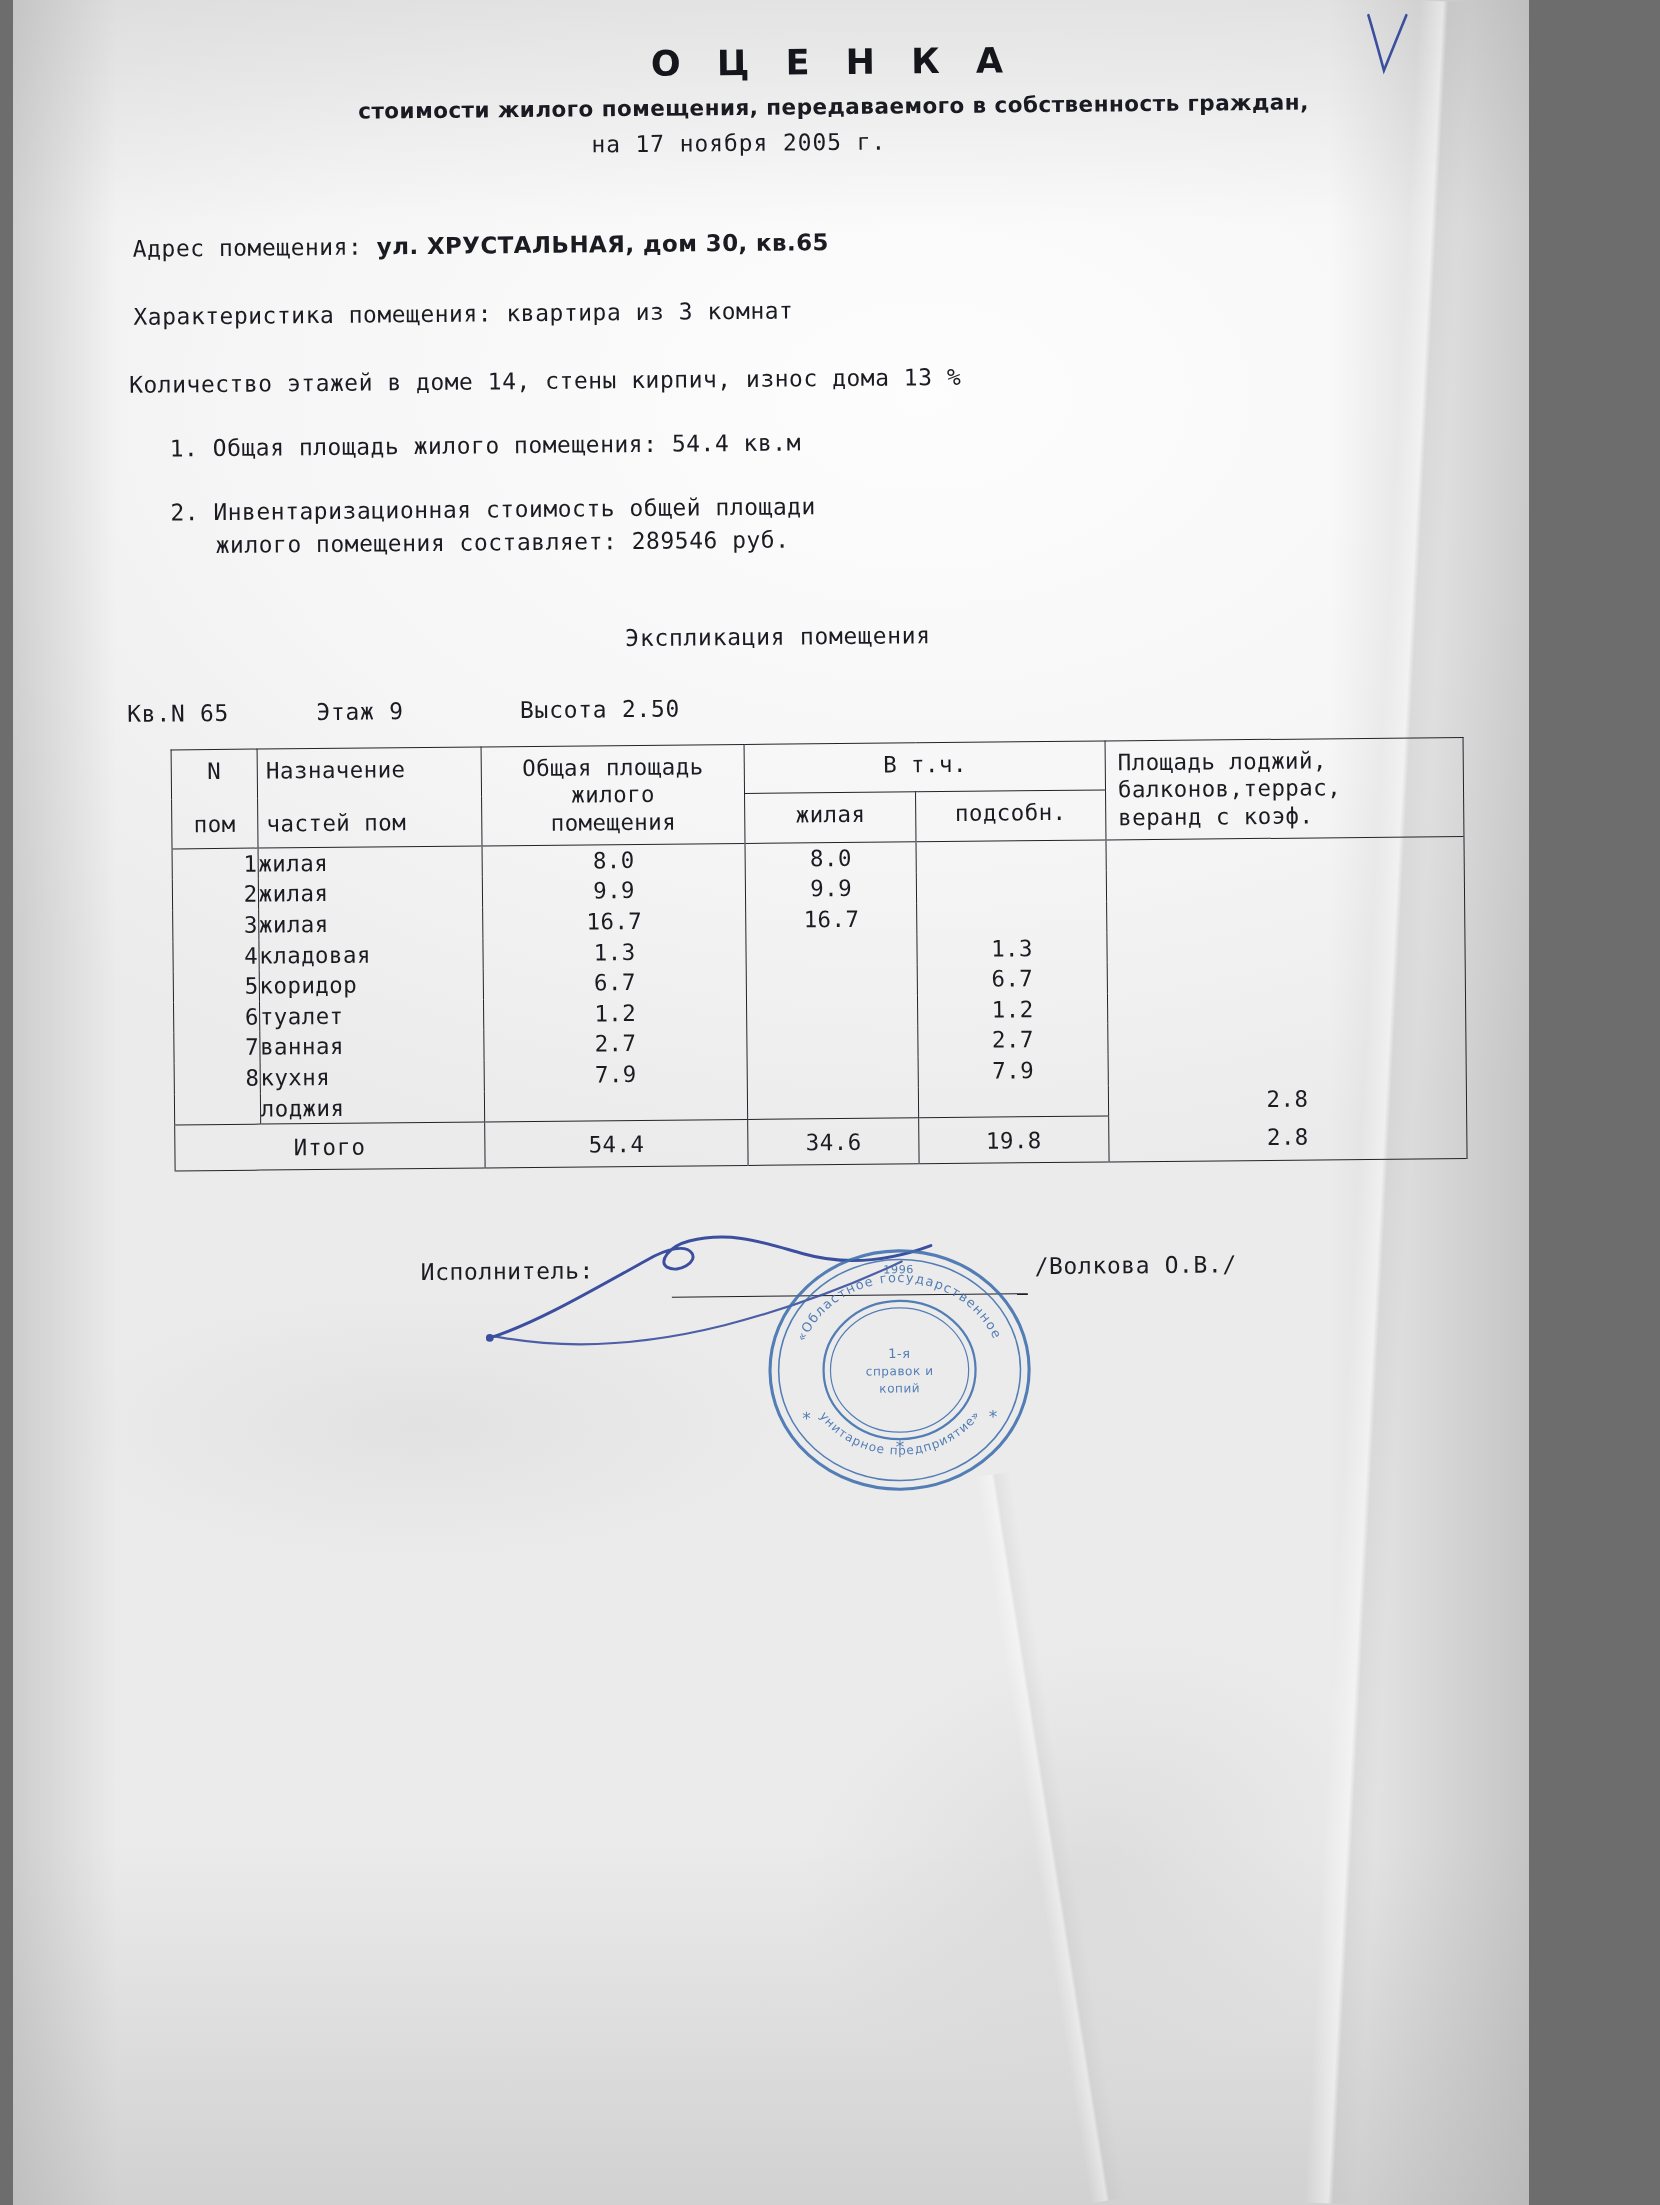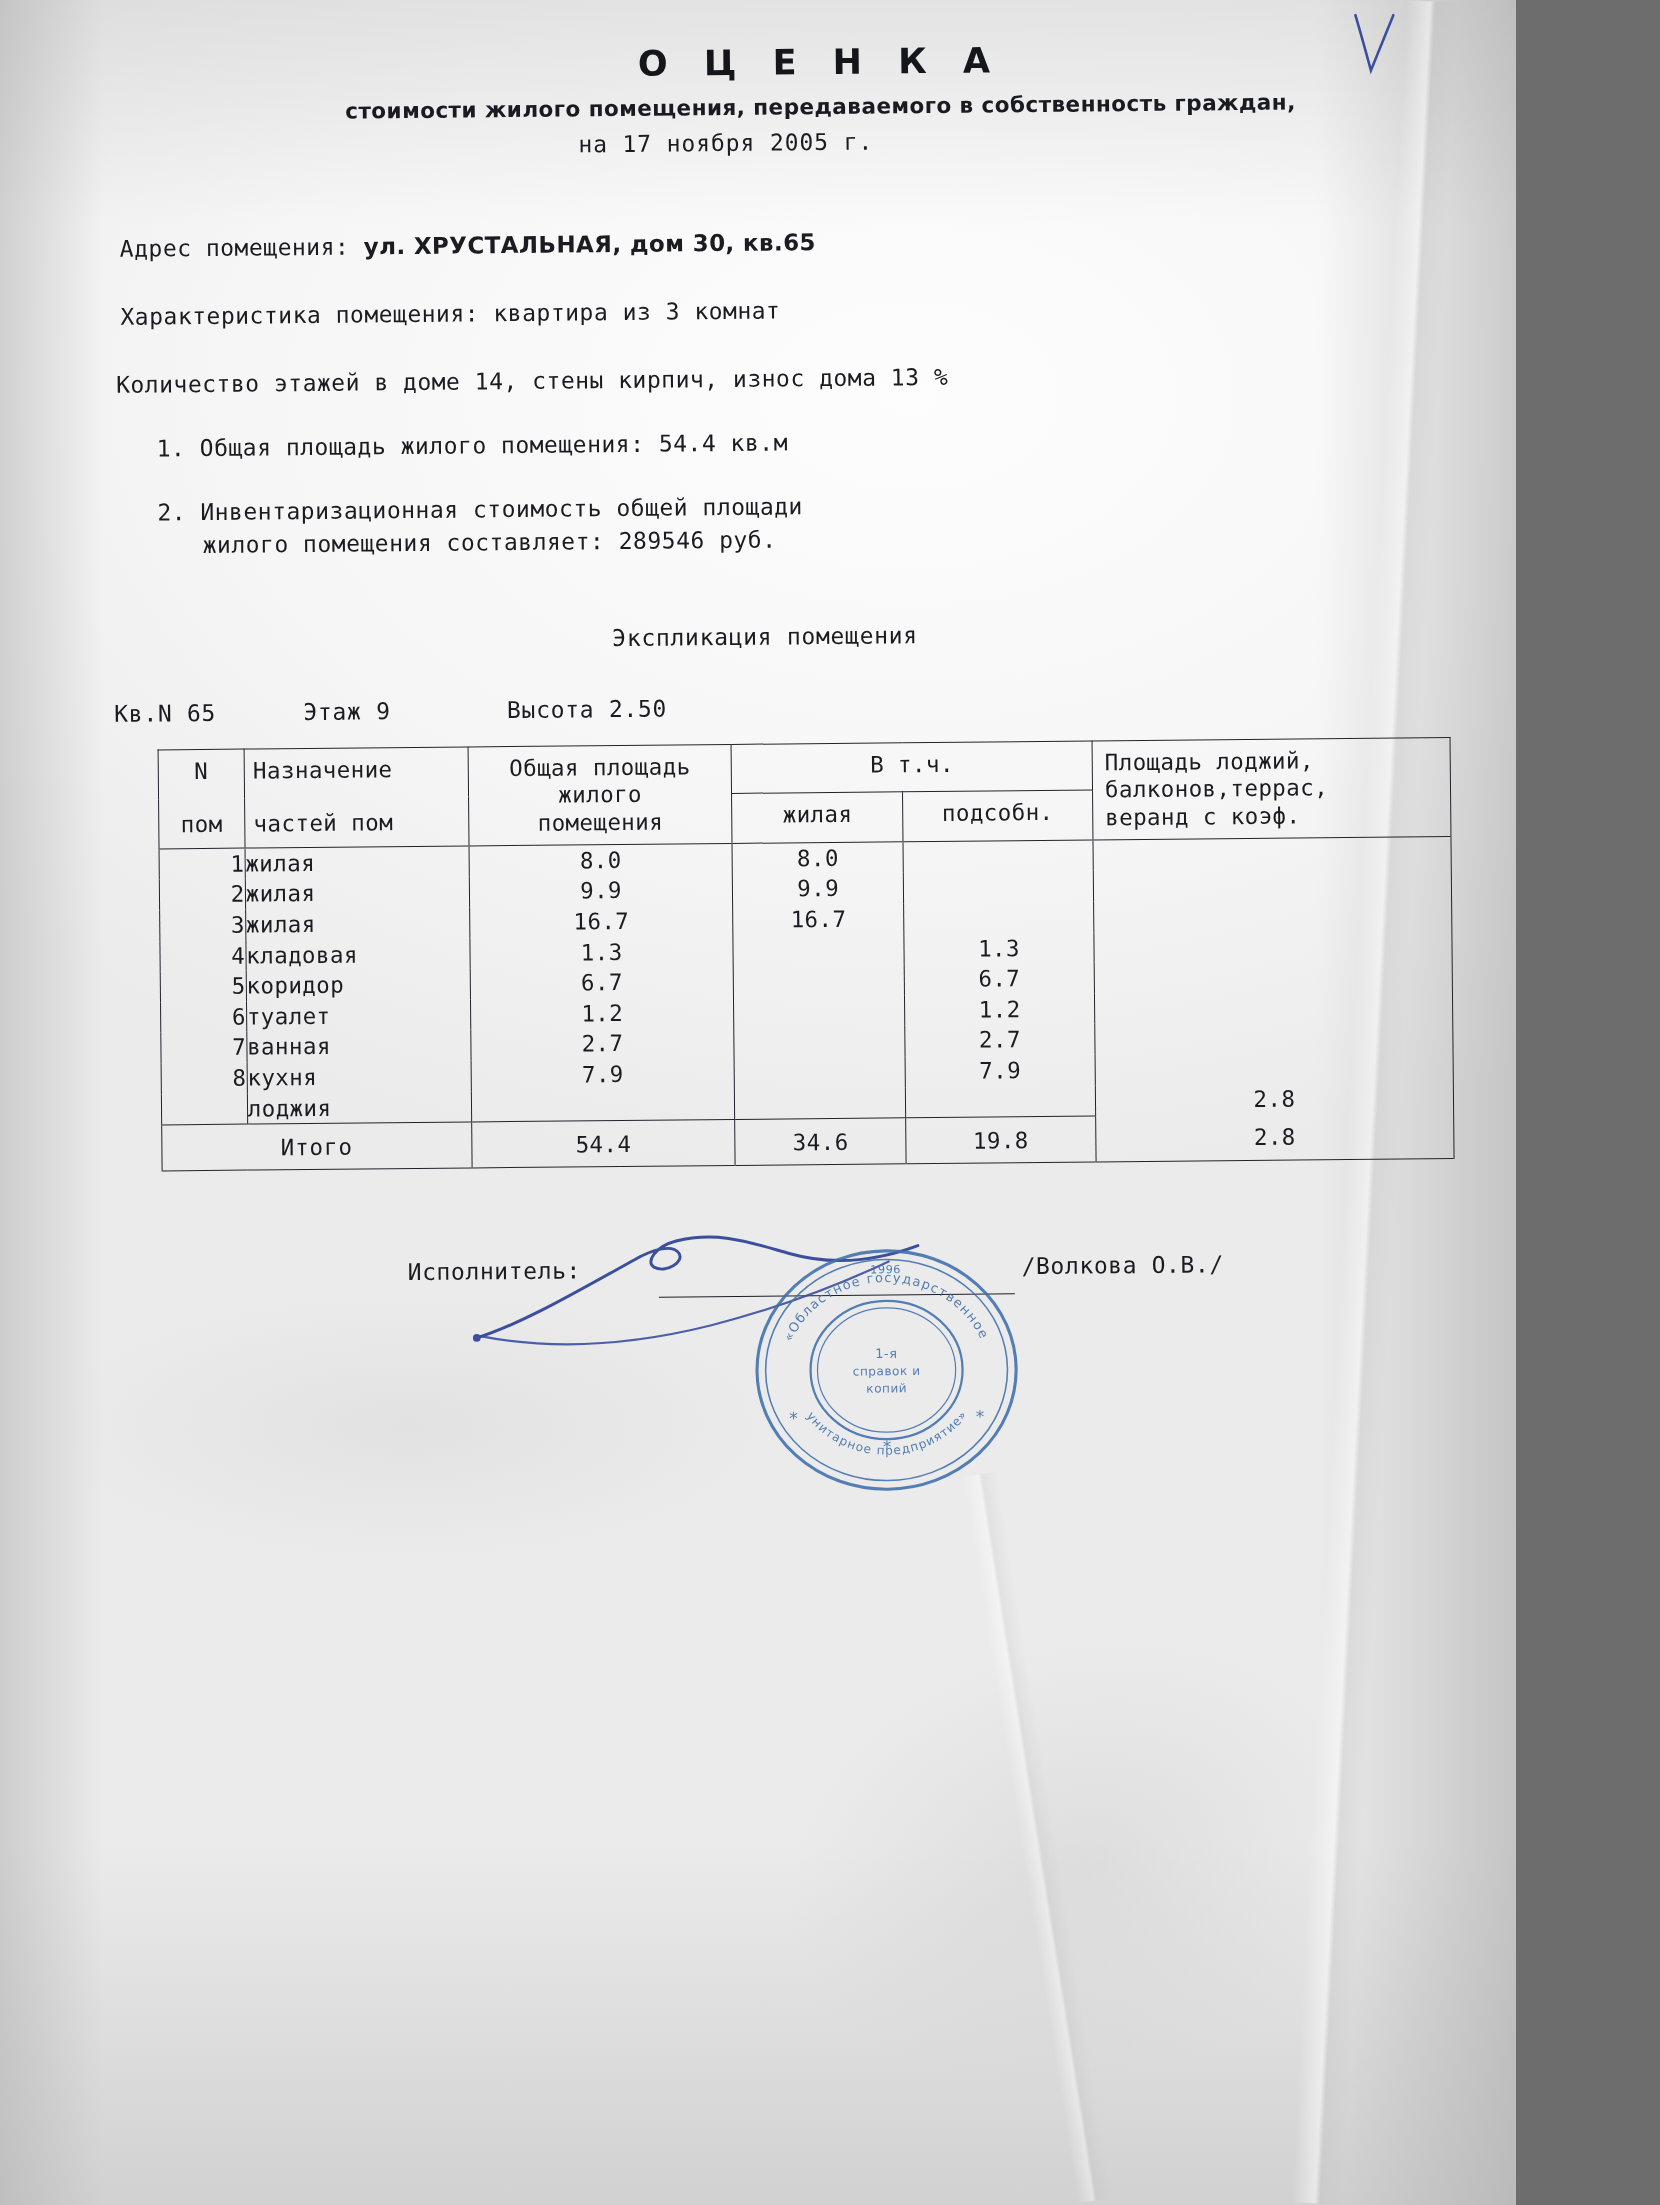--- a/index.html
+++ b/index.html
@@ -17,20 +17,21 @@
 
   
   #page {
     position: relative;
     width: 1516px;
     height: 2205px;
     background:
       radial-gradient(ellipse 1211px 778px at 60% 18%, #fdfdfd 0%, #f6f6f6 55%, #ebebeb 100%),
       linear-gradient(180deg, #fafafa 0%, #f2f2f2 45%, #e9e9e9 100%);
     overflow: hidden;
+    margin-left: 13px;
   }
   
   .shade {
     position: absolute;
     pointer-events: none;
   }
   .shade.s1 {
     left: 0; top: 0; width: 1660px; height: 225px;
     background: linear-gradient(180deg, rgba(190,190,190,.35) 0%, rgba(255,255,255,0) 100%);
   }

